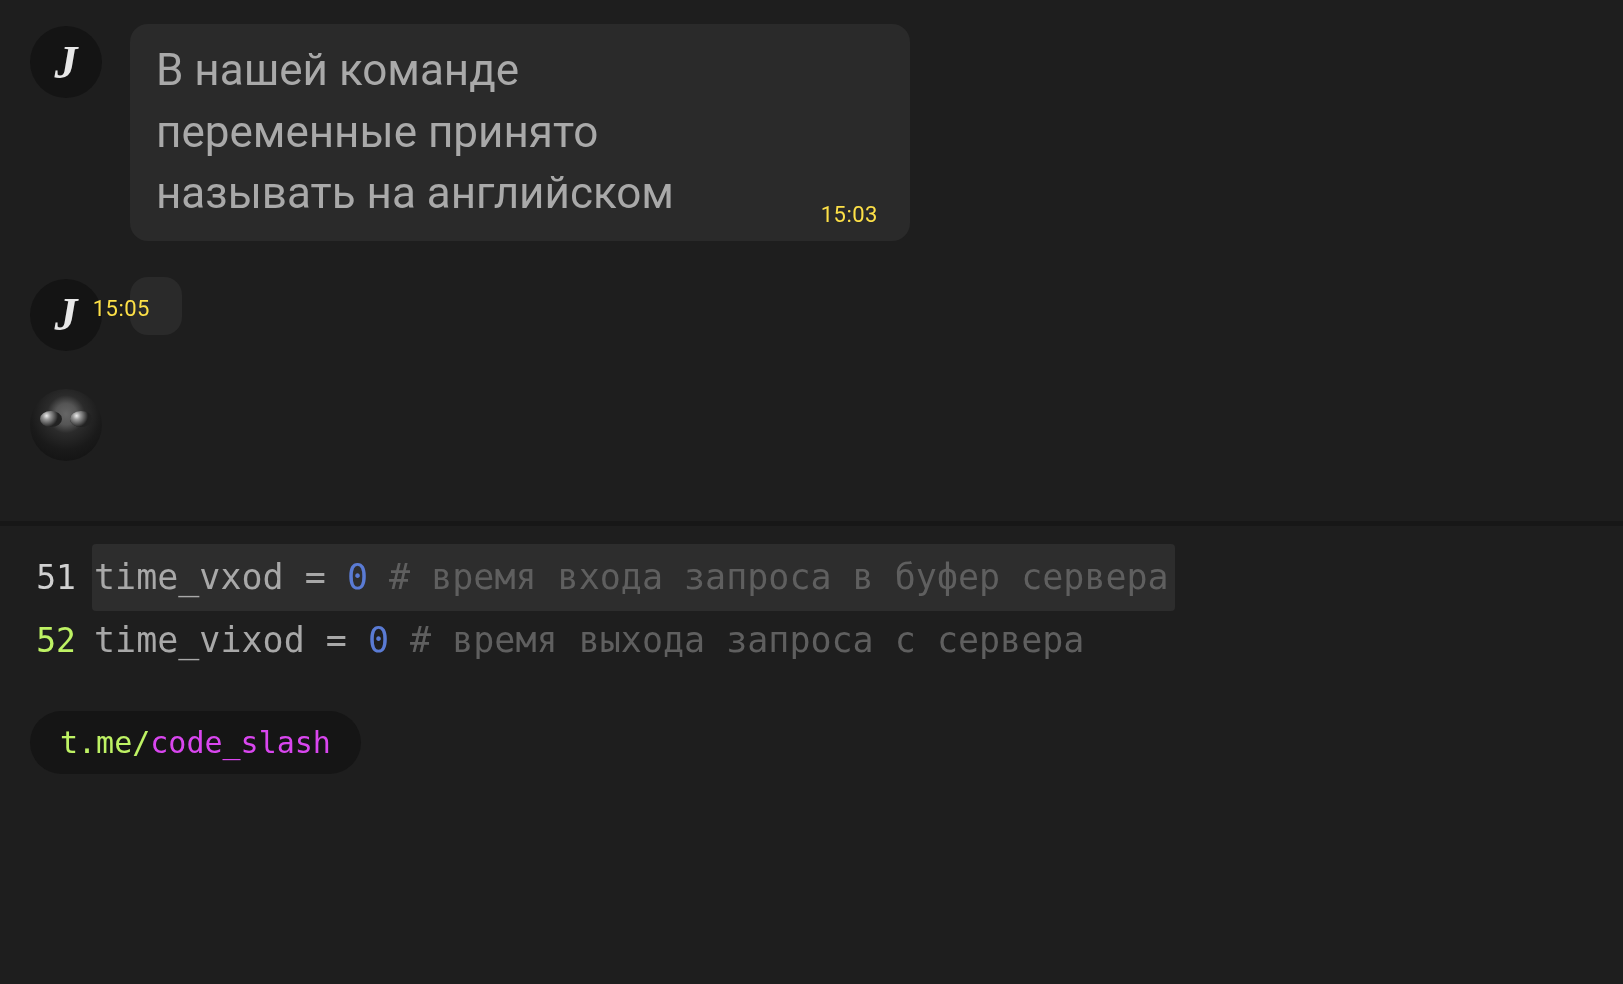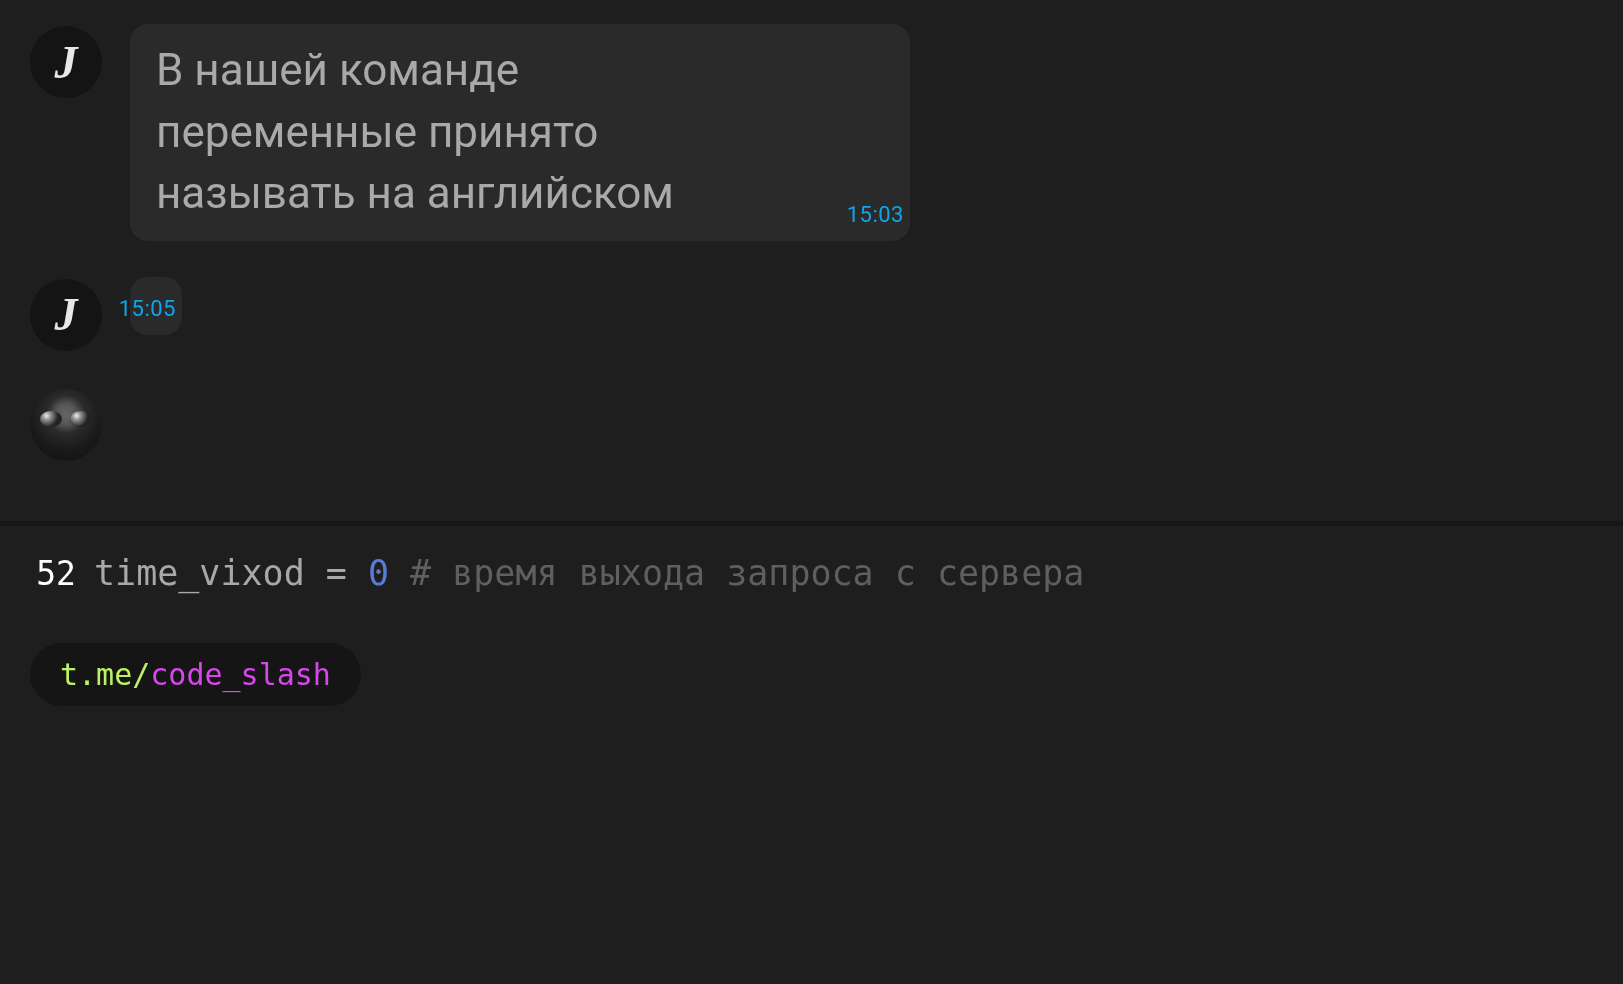--- a/index.html
+++ b/index.html
@@ -70,23 +70,23 @@
     align-items: center;
   }
   .bubble-text {
     color: #a9a9a9;
     font-size: 44px;
     line-height: 1.4;
     padding-right: 110px;
   }
   .bubble-ts {
     position: absolute;
-    right: 6px;
+    right: 32px;
     bottom: 14px;
-    color: #0ea5e9;
+    color: #fde047;
     font-size: 22px;
     letter-spacing: 0.5px;
   }
   .divider {
     height: 5px;
     background: #171717;
     width: 100%;
   }
   .code-area {
     padding: 18px 30px 0 18px;
@@ -95,21 +95,21 @@
     line-height: 1.7;
   }
   .code-line {
     display: flex;
     align-items: baseline;
     white-space: pre;
   }
   .gutter {
     width: 58px;
     text-align: right;
-    color: #ffffff;
+    color: #bef264;
     margin-right: 18px;
     flex-shrink: 0;
     font-size: 33px;
   }
   .gutter.current { color: #d0d0d0; }
   .code-content { display:inline; }
   .code-content.hl {
     background: #2d2d2d;
     border-radius: 4px;
     padding: 4px 6px 4px 2px;
@@ -161,20 +161,24 @@
   <div class="msg-row" style="margin-bottom:24px">
     <div class="avatar goggles"></div>
   </div>
 
 </div>
 
 <div class="divider"></div>
 
 <div class="code-area">
 
+  <div class="code-line">
+    <span class="gutter current">51</span>
+    <span class="code-content hl"><span class="tok-var">time_vxod</span><span class="tok-op"> = </span><span class="tok-num">0</span><span class="tok-com"> # время входа запроса в буфер сервера</span></span>
+  </div>
 
   <div class="code-line">
     <span class="gutter">52</span>
     <span class="code-content"><span class="tok-var">time_vixod</span><span class="tok-op"> = </span><span class="tok-num">0</span><span class="tok-com"> # время выхода запроса с сервера</span></span>
   </div>
 
 
 </div>
 
 <div class="footer">

